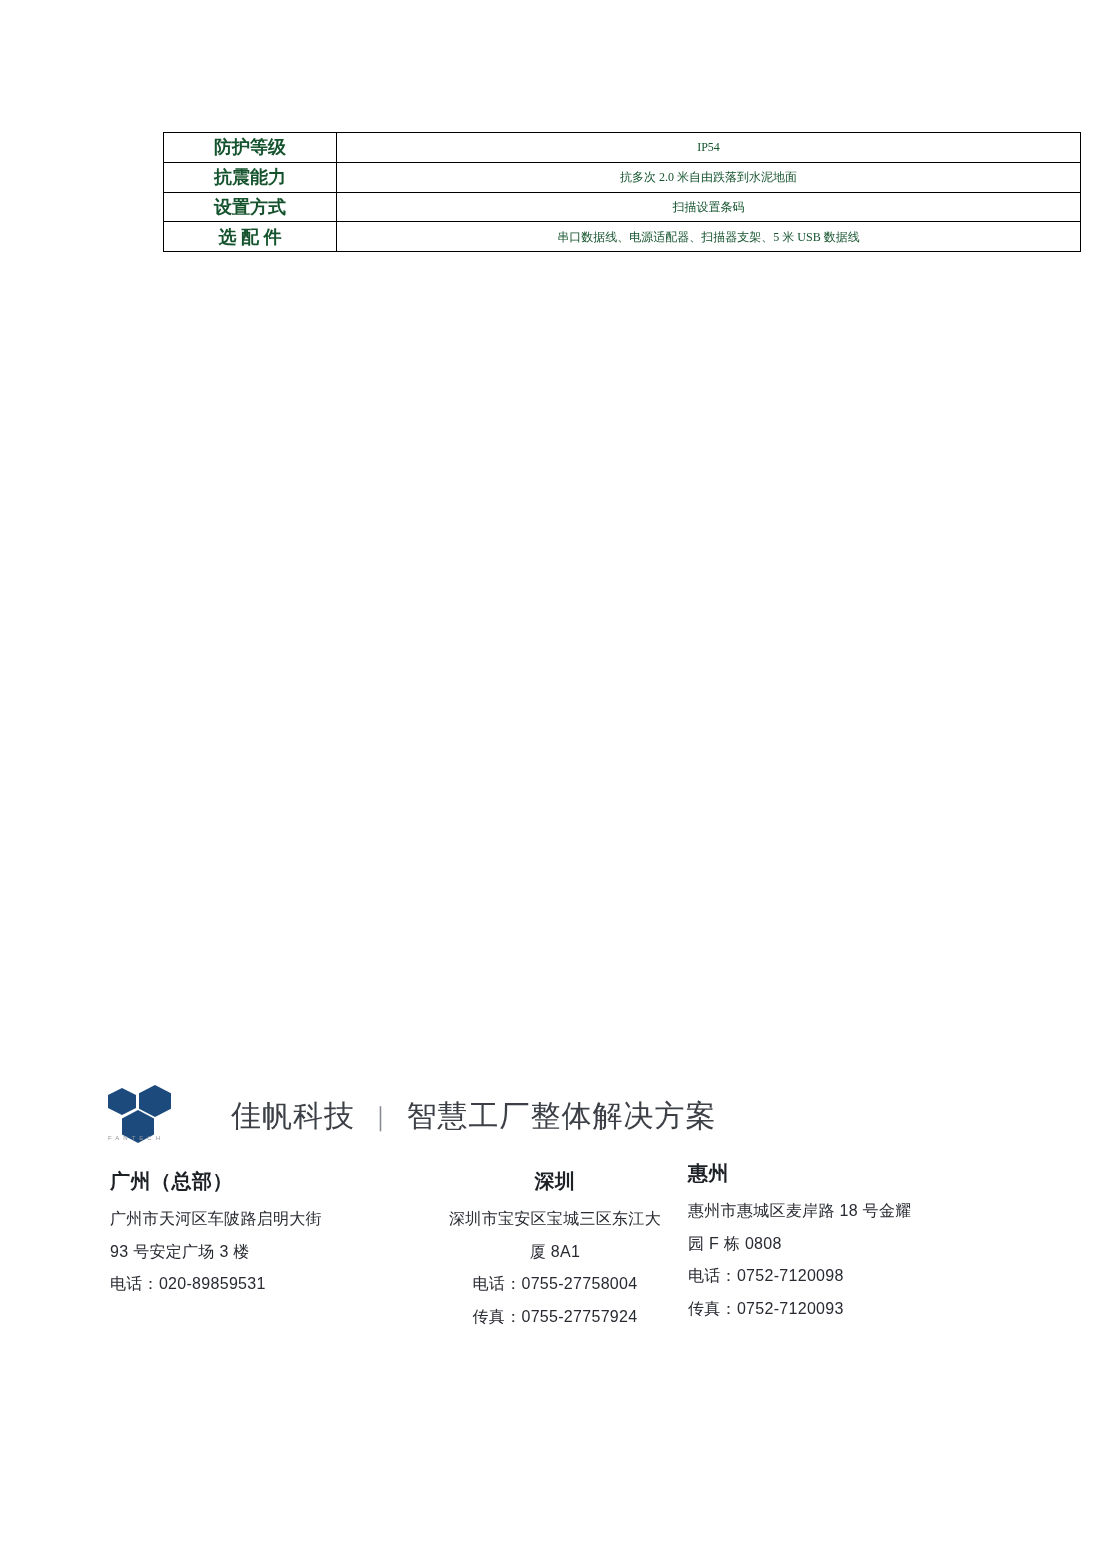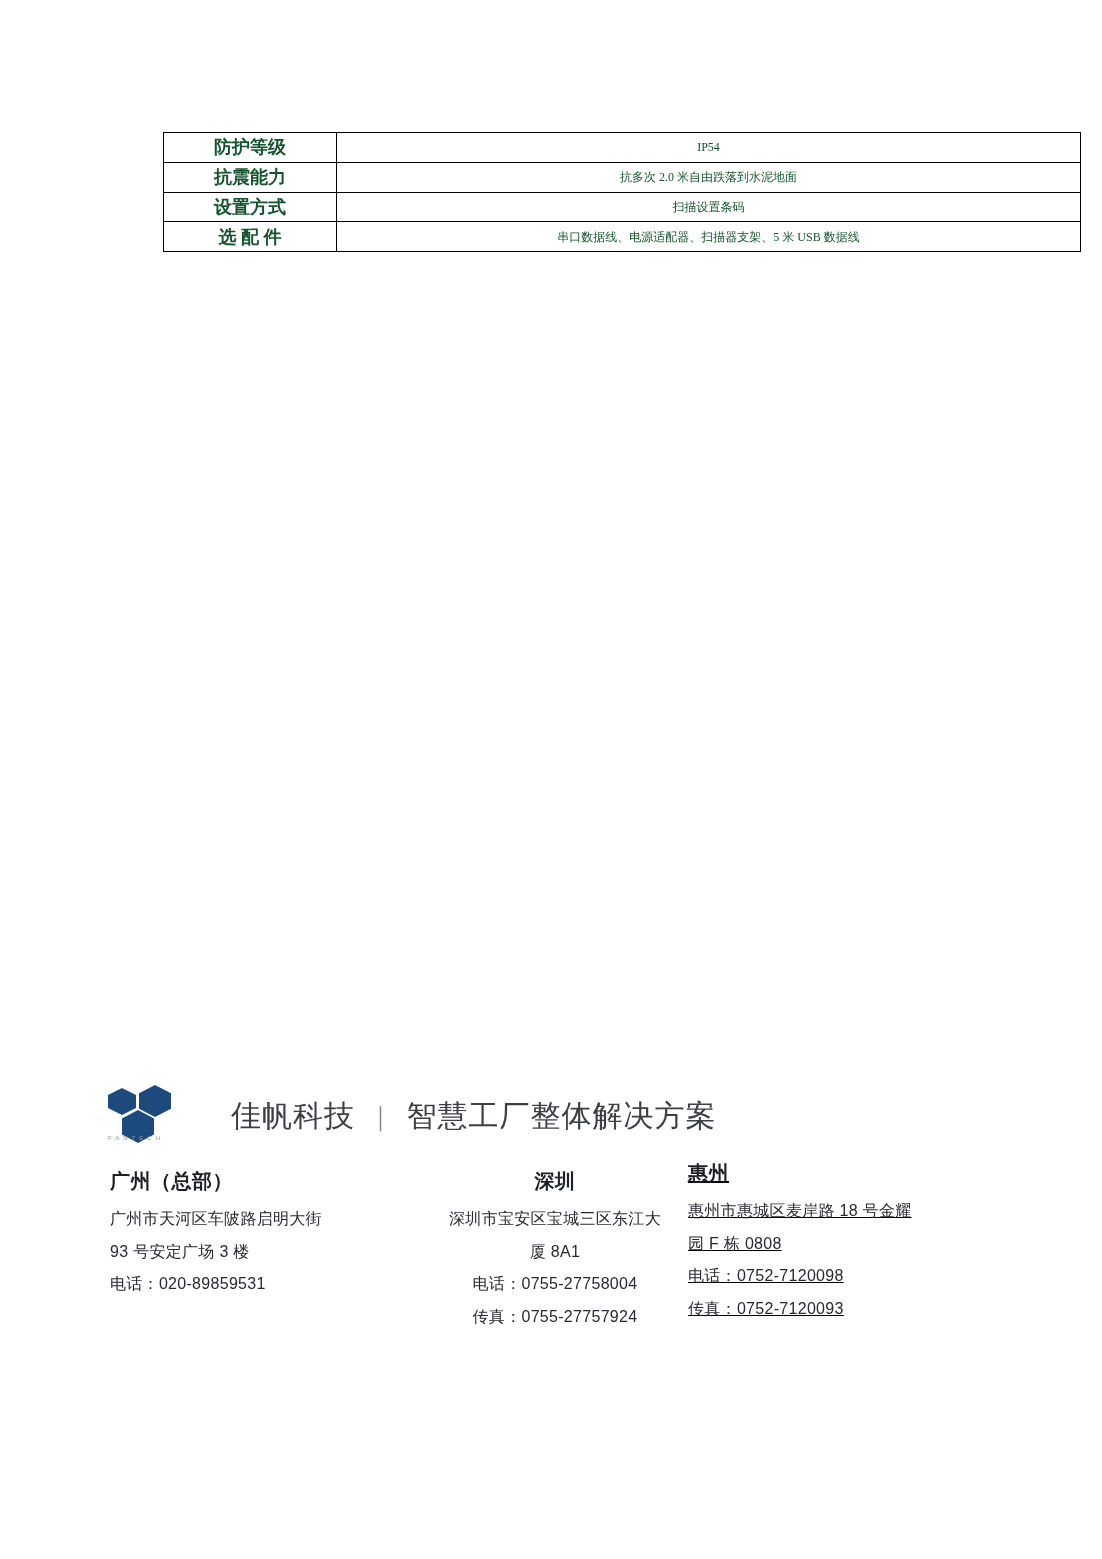--- a/index.html
+++ b/index.html
@@ -90,21 +90,21 @@
   }
 
   
   .office-col {
     position: absolute;
     width: 300px;
     white-space: nowrap;
   }
   .office-col.col-1 { left: 110px; top: 1168px; }
   .office-col.col-2 { left: 405px; top: 1168px; text-align: center; }
-  .office-col.col-3 { left: 688px; top: 1160px; text-decoration: underline; }
+  .office-col.col-3 { left: 688px; top: 1160px; }
   .office-city {
     font-size: 20px;
     font-weight: bold;
     color: #1d2025;
     margin-bottom: 8px;
     letter-spacing: 0.5px;
   }
   .office-line {
     font-size: 16px;
     color: #272a30;

